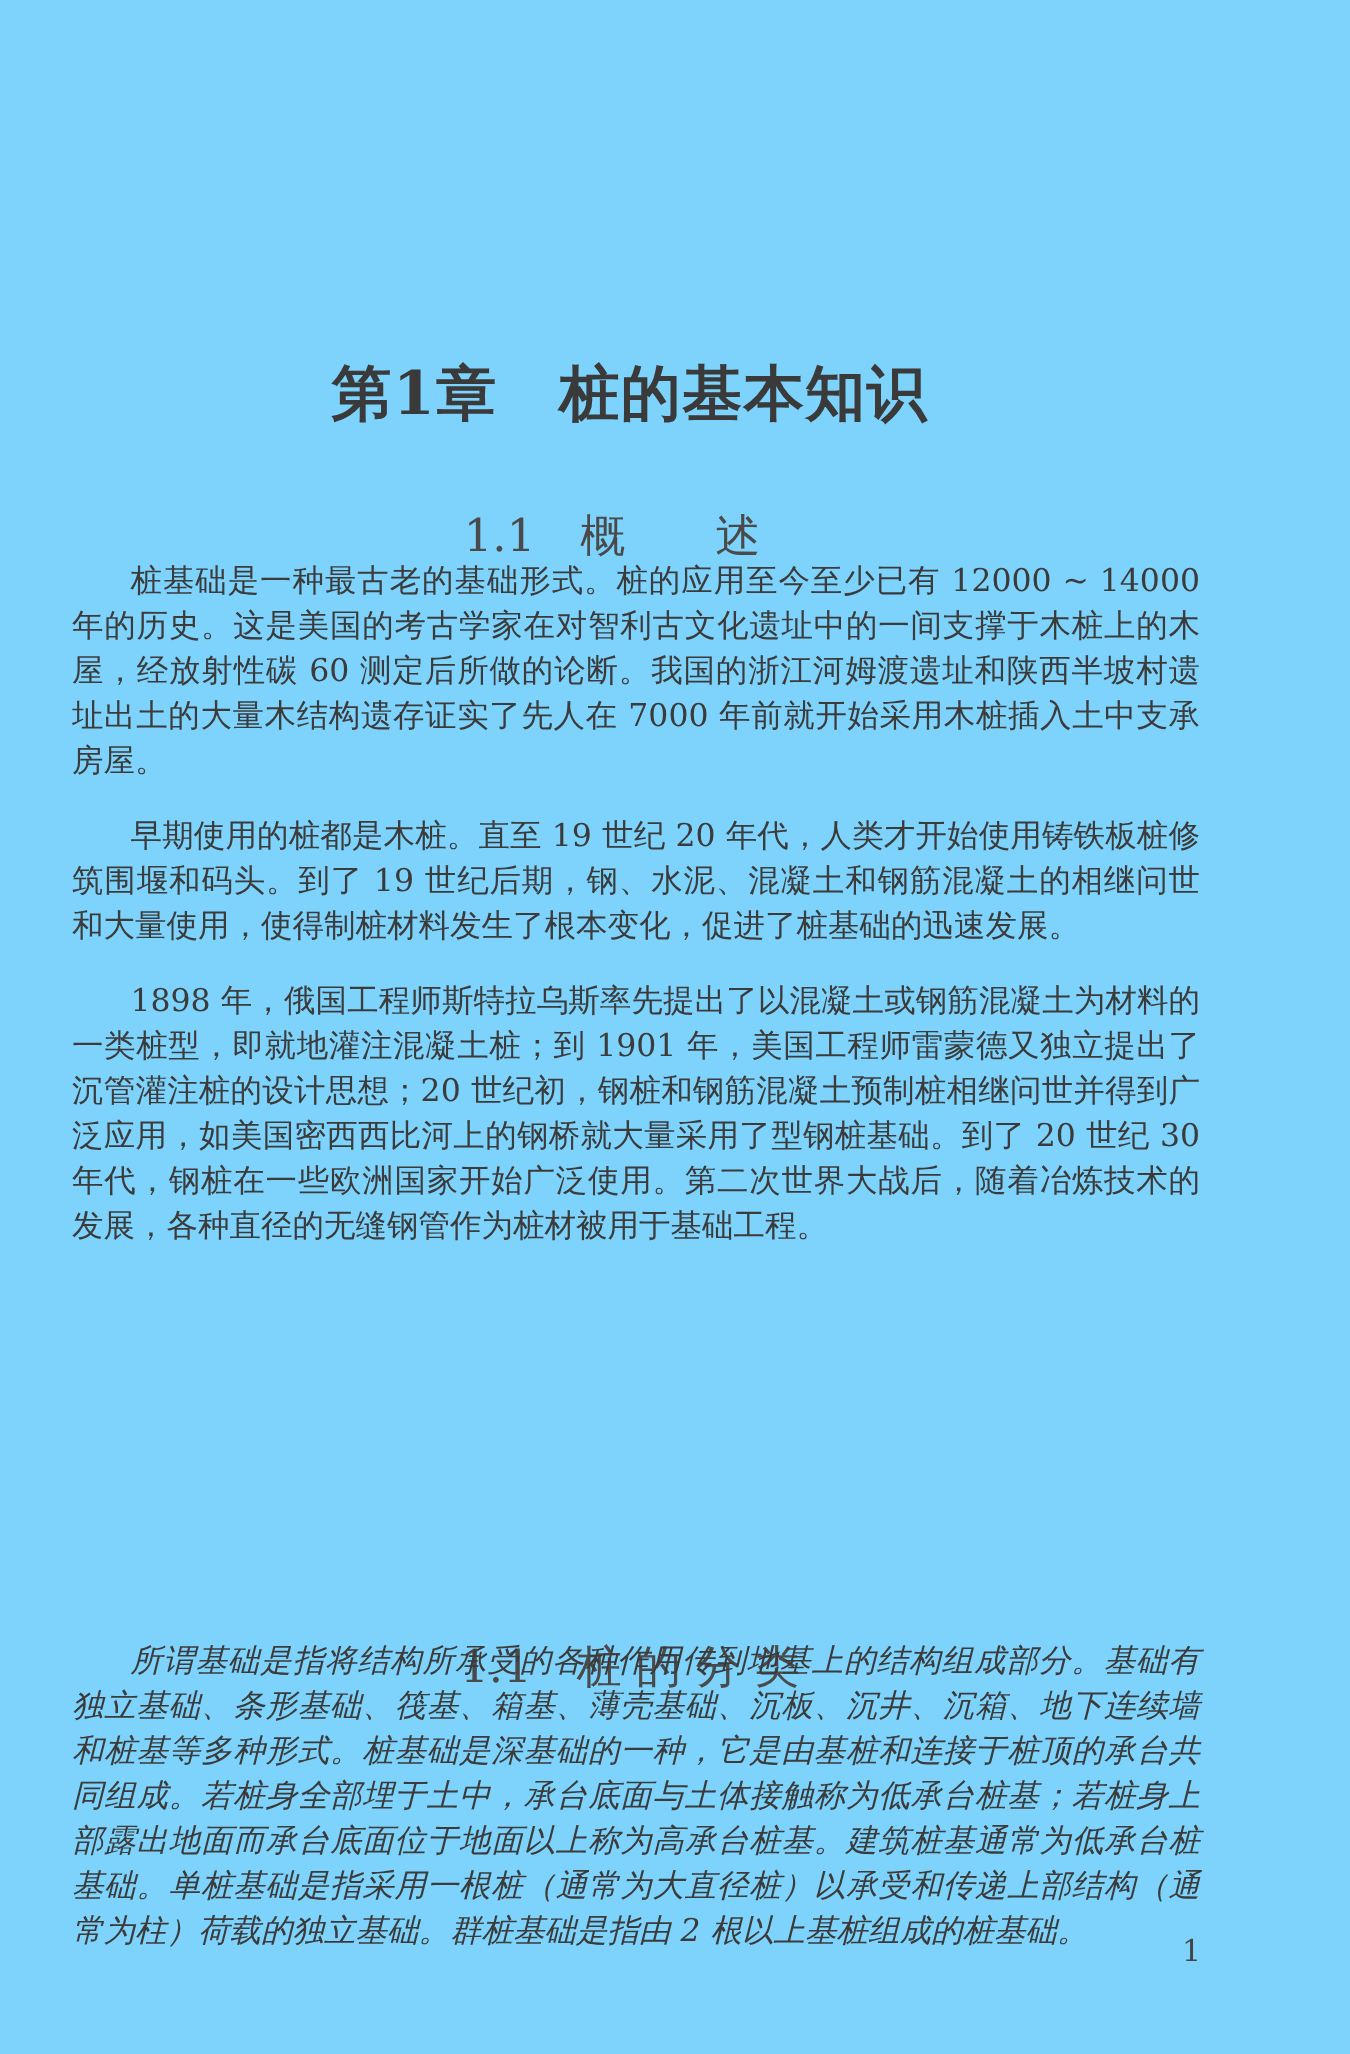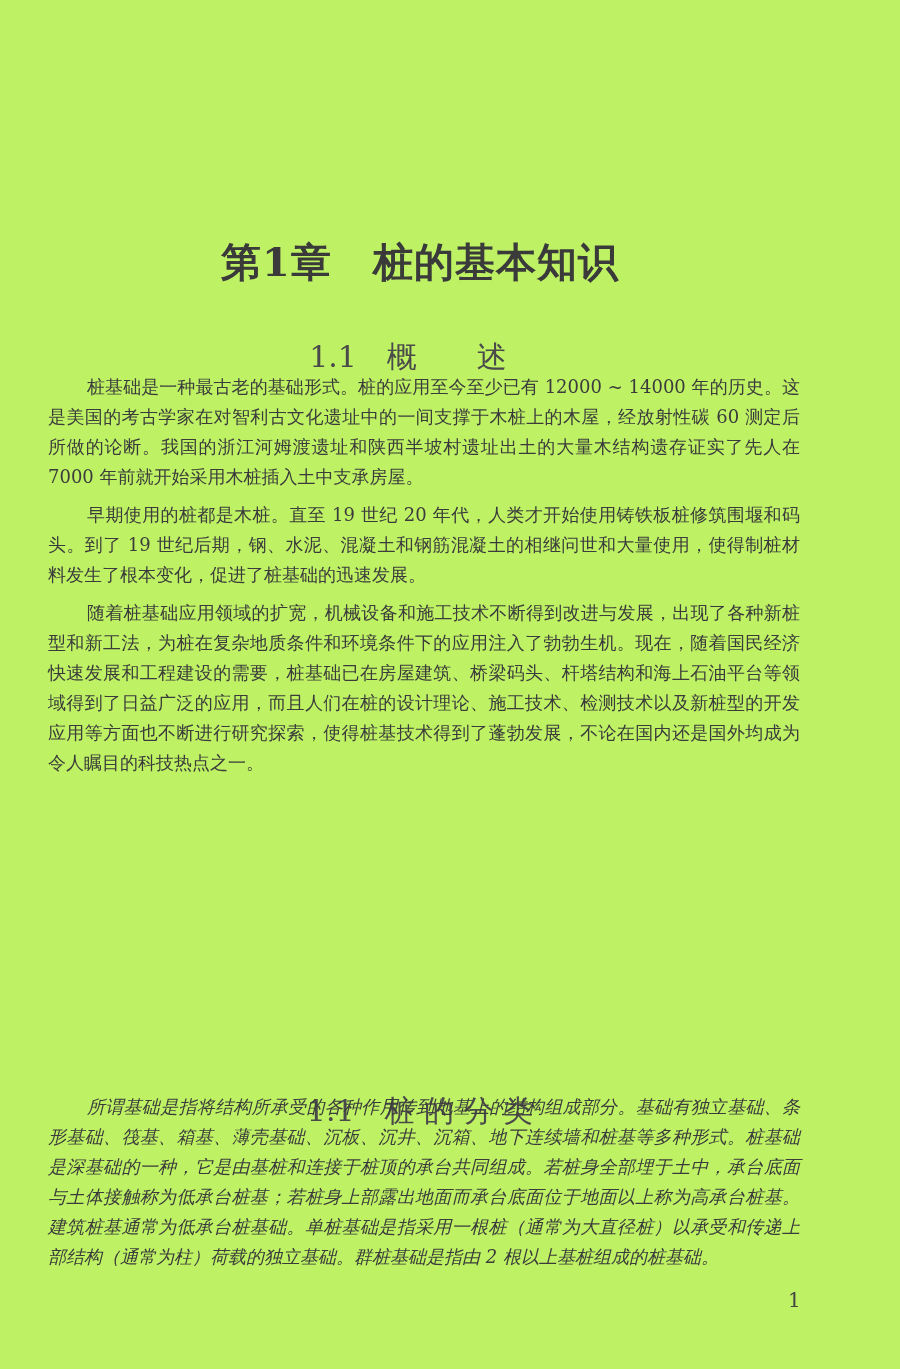--- a/index.html
+++ b/index.html
@@ -14,21 +14,21 @@
       overflow: hidden;
       font-family: "DejaVu Serif", "Liberation Serif", serif;
       color: #333333;
     }
     .page {
       position: absolute;
       left: 0;
       top: 0;
       width: 900px;
       height: 1369px;
-      background: #bef264;
+      background: #7dd3fc;
     }
     .chapter-title {
       position: absolute;
       left: 0;
       top: 208px;
       width: 840px;
       text-align: center;
       font-family: "DejaVu Serif", "Liberation Serif", serif;
       font-weight: bold;
       font-size: 40px;
@@ -46,32 +46,32 @@
       color: #4a4a4a;
       white-space: pre;
       font-weight: normal;
     }
     .s11 { top: 312px; left: -12px; }
     .s12 { top: 1066px; left: 0px; }
     .body-block {
       position: absolute;
       left: 48px;
       width: 752px;
-      font-size: 18px;
+      font-size: 21px;
       line-height: 30px;
       color: #3b3b3b;
       text-align: justify;
       text-align-last: left;
     }
     .para {
       margin: 0;
       text-indent: 39px;
     }
     .para + .para {
-      margin-top: 8px;
+      margin-top: 20px;
     }
     .block-a { top: 372px; }
     .block-b { top: 1092px; font-style: italic; }
     .page-number {
       position: absolute;
       left: 788px;
       top: 1288px;
       font-size: 20px;
       color: #444;
     }
@@ -81,21 +81,21 @@
 
 <div class="page">
 
   <h1 class="chapter-title">第1章　桩的基本知识</h1>
 
   <h2 class="section-title s11">1.1　概　　述</h2>
 
   <div class="body-block block-a">
     <p class="para">桩基础是一种最古老的基础形式。桩的应用至今至少已有 12000 ~ 14000 年的历史。这是美国的考古学家在对智利古文化遗址中的一间支撑于木桩上的木屋，经放射性碳 60 测定后所做的论断。我国的浙江河姆渡遗址和陕西半坡村遗址出土的大量木结构遗存证实了先人在 7000 年前就开始采用木桩插入土中支承房屋。</p>
     <p class="para">早期使用的桩都是木桩。直至 19 世纪 20 年代，人类才开始使用铸铁板桩修筑围堰和码头。到了 19 世纪后期，钢、水泥、混凝土和钢筋混凝土的相继问世和大量使用，使得制桩材料发生了根本变化，促进了桩基础的迅速发展。</p>
-    <p class="para">随着桩基础应用领域的扩宽，机械设备和施工技术不断得到改进与发展，出现了各种新桩型和新工法，为桩在复杂地质条件和环境条件下的应用注入了勃勃生机。现在，随着国民经济快速发展和工程建设的需要，桩基础已在房屋建筑、桥梁码头、杆塔结构和海上石油平台等领域得到了日益广泛的应用，而且人们在桩的设计理论、施工技术、检测技术以及新桩型的开发应用等方面也不断进行研究探索，使得桩基技术得到了蓬勃发展，不论在国内还是国外均成为令人瞩目的科技热点之一。</p>
+    <p class="para">1898 年，俄国工程师斯特拉乌斯率先提出了以混凝土或钢筋混凝土为材料的一类桩型，即就地灌注混凝土桩；到 1901 年，美国工程师雷蒙德又独立提出了沉管灌注桩的设计思想；20 世纪初，钢桩和钢筋混凝土预制桩相继问世并得到广泛应用，如美国密西西比河上的钢桥就大量采用了型钢桩基础。到了 20 世纪 30 年代，钢桩在一些欧洲国家开始广泛使用。第二次世界大战后，随着冶炼技术的发展，各种直径的无缝钢管作为桩材被用于基础工程。</p>
   </div>
 
   <h2 class="section-title s12">1.1　桩 的 分 类</h2>
 
   <div class="body-block block-b">
     <p class="para">所谓基础是指将结构所承受的各种作用传到地基上的结构组成部分。基础有独立基础、条形基础、筏基、箱基、薄壳基础、沉板、沉井、沉箱、地下连续墙和桩基等多种形式。桩基础是深基础的一种，它是由基桩和连接于桩顶的承台共同组成。若桩身全部埋于土中，承台底面与土体接触称为低承台桩基；若桩身上部露出地面而承台底面位于地面以上称为高承台桩基。建筑桩基通常为低承台桩基础。单桩基础是指采用一根桩（通常为大直径桩）以承受和传递上部结构（通常为柱）荷载的独立基础。群桩基础是指由 2 根以上基桩组成的桩基础。</p>
   </div>
 
   <div class="page-number">1</div>
 </div>

